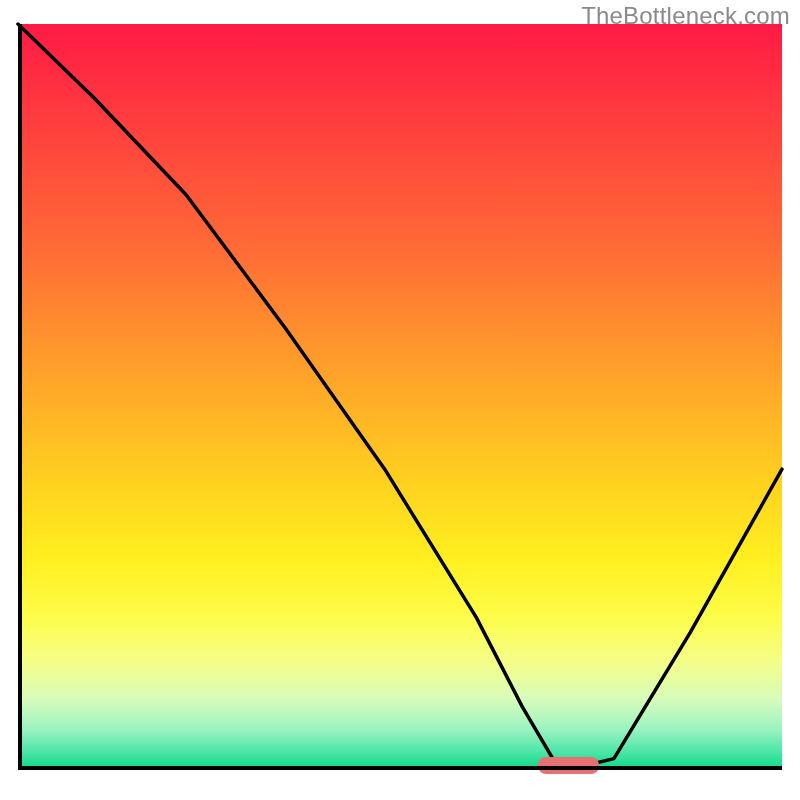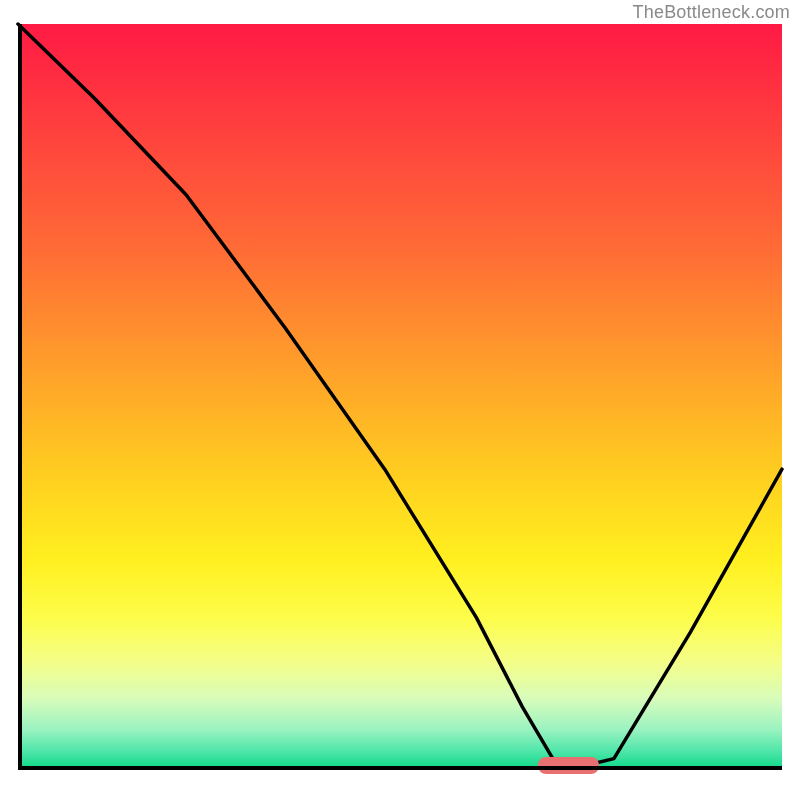--- a/index.html
+++ b/index.html
@@ -61,21 +61,21 @@
     left: 18px; top: 24px;
     width: 764px; height: 742px;
     overflow: visible;
   }
 
   
   .watermark {
     position: absolute;
     top: 2px; right: 10px;
     font-family: Arial, Helvetica, sans-serif;
-    font-size: 18px;
+    font-size: 24px;
     color: #8a8a8a;
     letter-spacing: 0.2px;
   }
 </style>
 </head>
 <body>
 
 <div class="frame">
 
   <div class="plot"></div>

